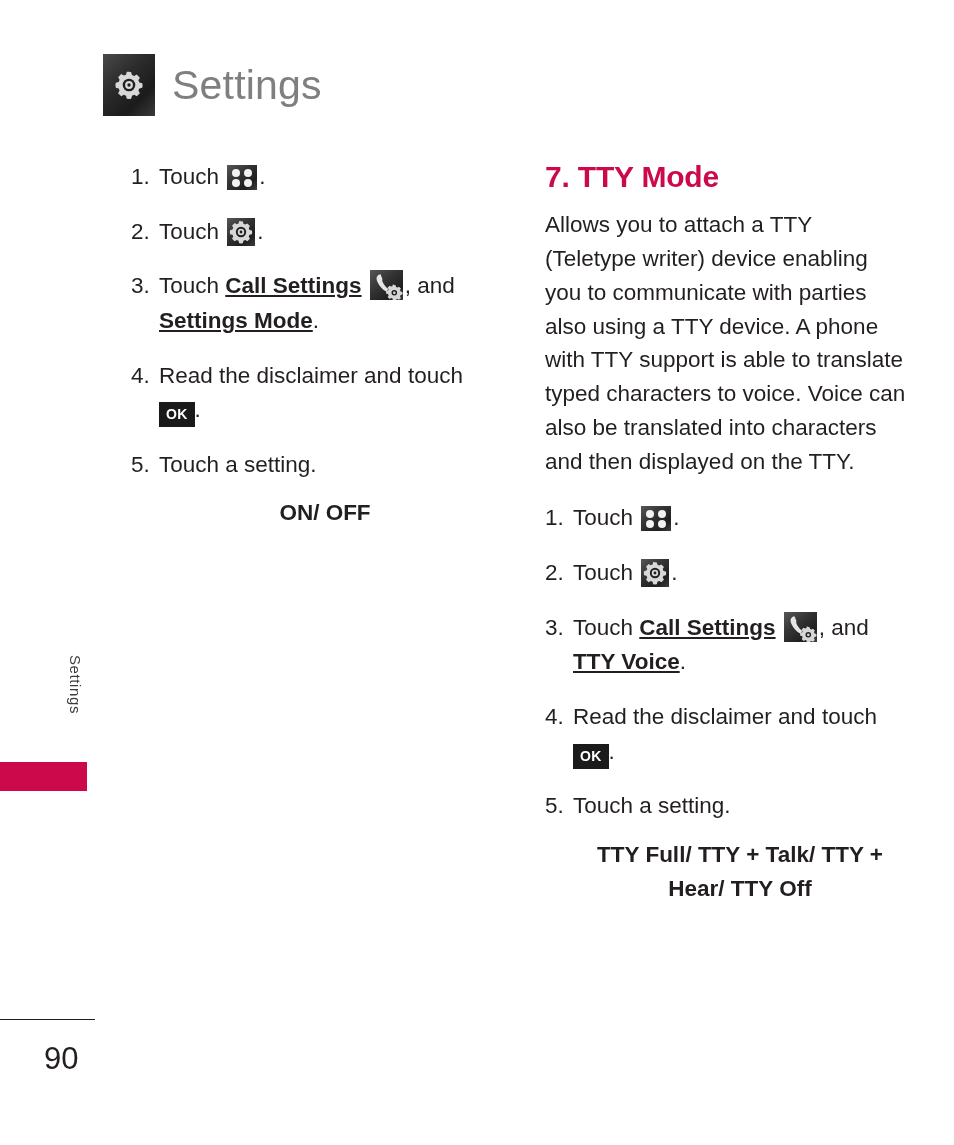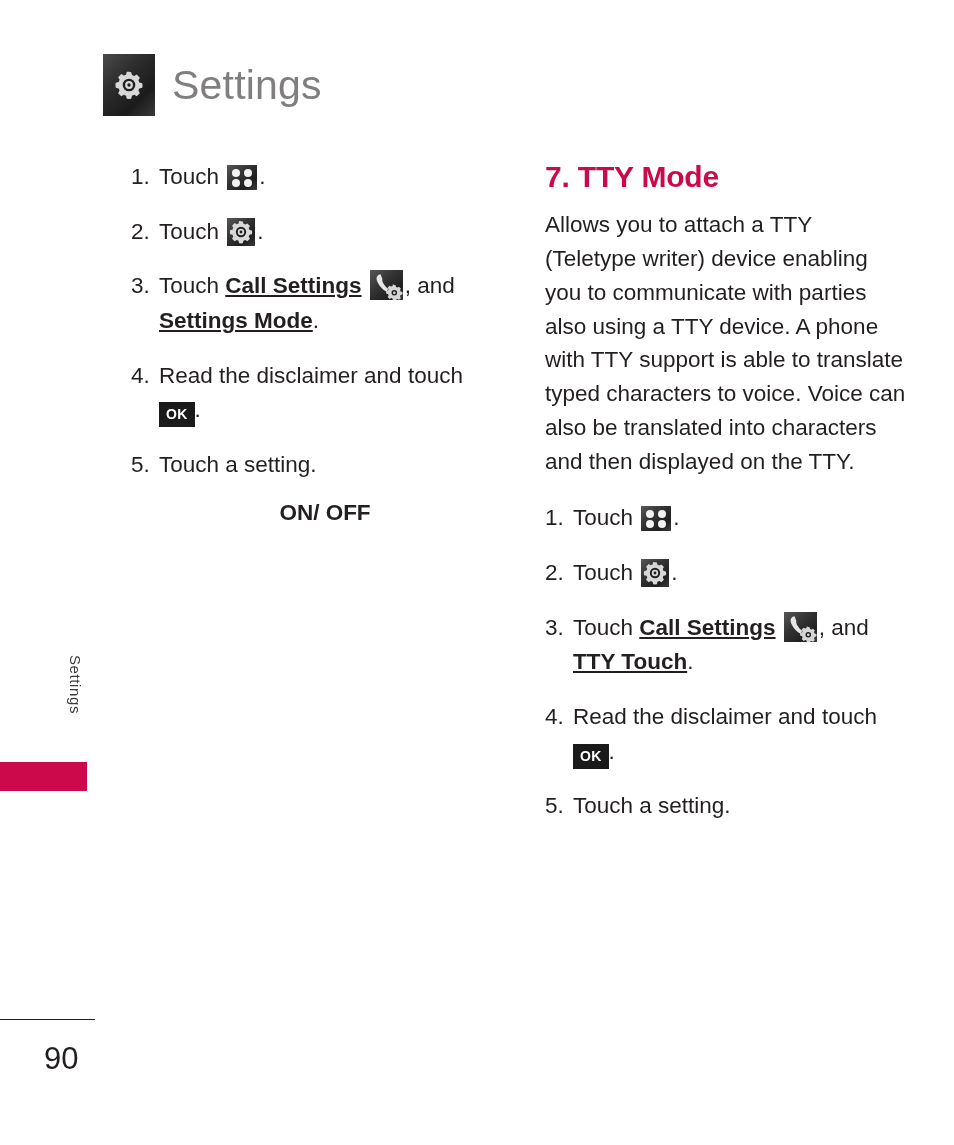--- a/index.html
+++ b/index.html
@@ -267,32 +267,33 @@
 
       <li class="step">
         <span class="step-num">3.</span>
         <span class="step-text"><span>Touch </span><b>Call Settings</b> <span class="inline-icon icon-call"><svg viewBox="0 0 33 30">
                 <path d="M10.5 4.2c-1.6.2-3.0 1.2-3.6 2.6-.7 1.6-.2 3.5.6 5.3 1.2 2.7 3.2 5.4 5.6 7.5 1.2 1.0 2.5 1.9 3.6 2.1l1.6-2.9c-.7-.5-1.6-1.1-2.3-1.9-1.7-1.7-3.0-3.8-3.6-5.6-.3-.9-.3-1.7 0-2.2l-1.9-4.9z" fill="#e6e6e6"></path>
                 <g transform="translate(18,15) scale(0.9)">
                   <path d="M7 0l1.5.26.5 1.95 1.5.62 1.72-1 2.12 2.12-1 1.72.62 1.5 1.95.5.26 1.5-.26 1.5-1.95.5-.62 1.5 1 1.72-2.12 2.12-1.72-1-1.5.62-.5 1.95L7 17.3l-1.5-.26-.5-1.95-1.5-.62-1.72 1L-.34 13.35l1-1.72-.62-1.5-1.95-.5L-2.17 8.1l.26-1.5 1.95-.5.62-1.5-1-1.72L1.78.76l1.72 1 1.5-.62.5-1.95z" fill="#d6d6d6"></path>
                   <circle cx="7" cy="8.65" r="3.1" fill="#1f1f1f"></circle>
                   <circle cx="7" cy="8.65" r="1.5" fill="#d6d6d6"></circle>
                 </g>
-              </svg></span><span>, and </span><b>TTY Touch</b><span>.</span></span>
+              </svg></span><span>, and </span><b>TTY Voice</b><span>.</span></span>
       </li>
 
       <li class="step">
         <span class="step-num">4.</span>
         <span class="step-text"><span>Read the disclaimer and touch </span><span class="ok-badge">OK</span><span>.</span></span>
       </li>
 
       <li class="step">
         <span class="step-num">5.</span>
         <span class="step-text">Touch a setting.</span>
       </li>
     </ul>
 
+    <div class="setting-values">TTY Full/ TTY + Talk/ TTY + Hear/ TTY Off</div>
   </div>
 
 </div>
 
 <div class="footer-rule"></div>
 <div class="page-number">90</div>
 
 </body></html>

